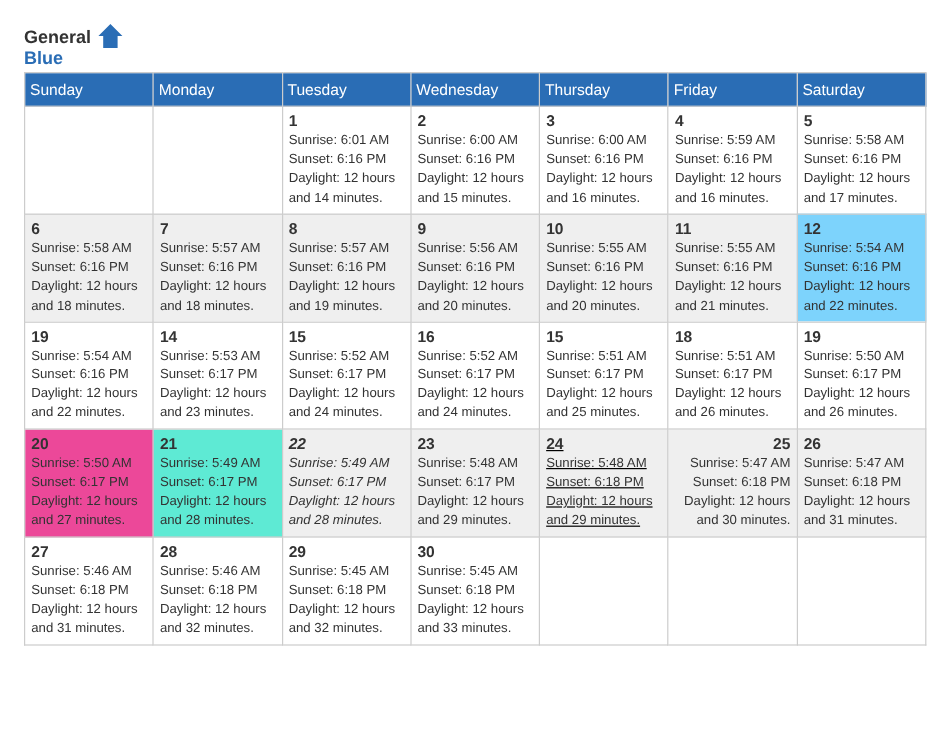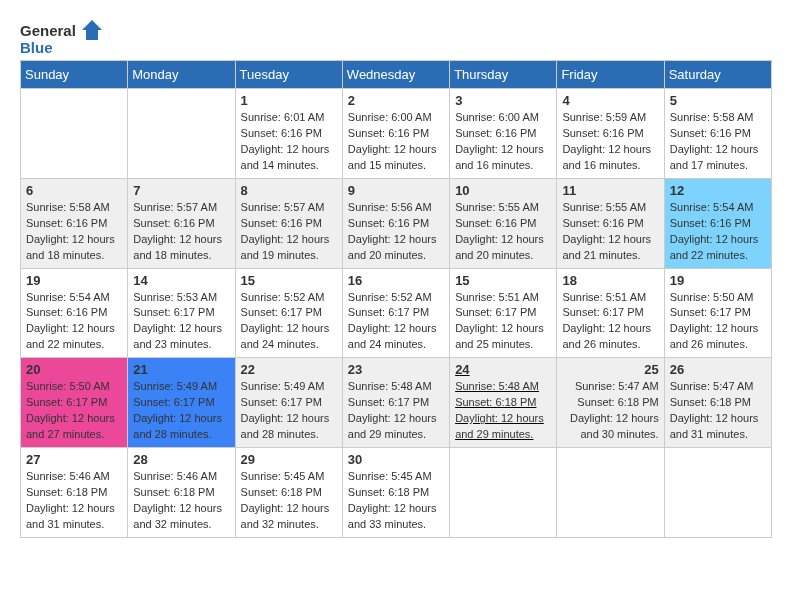--- a/index.html
+++ b/index.html
@@ -189,25 +189,25 @@
         <td>
           <span class="day-num">19</span>
           <div class="day-info">Sunrise: 5:50 AM<br>Sunset: 6:17 PM<br>Daylight: 12 hours and 26 minutes.</div>
         </td>
       </tr>
       <tr>
         <td style="background: #ec4899;">
           <span class="day-num">20</span>
           <div class="day-info">Sunrise: 5:50 AM<br>Sunset: 6:17 PM<br>Daylight: 12 hours and 27 minutes.</div>
         </td>
-        <td style="background: #3b82f6;">
+        <td style="background: #5eead4;">
           <span class="day-num">21</span>
           <div class="day-info">Sunrise: 5:49 AM<br>Sunset: 6:17 PM<br>Daylight: 12 hours and 28 minutes.</div>
         </td>
-        <td style="background: rgb(239, 239, 239);">
+        <td style="background: rgb(239, 239, 239); font-style: italic;">
           <span class="day-num">22</span>
           <div class="day-info">Sunrise: 5:49 AM<br>Sunset: 6:17 PM<br>Daylight: 12 hours and 28 minutes.</div>
         </td>
         <td style="background: rgb(239, 239, 239);">
           <span class="day-num">23</span>
           <div class="day-info">Sunrise: 5:48 AM<br>Sunset: 6:17 PM<br>Daylight: 12 hours and 29 minutes.</div>
         </td>
         <td style="background: rgb(239, 239, 239); text-decoration: underline;">
           <span class="day-num">24</span>
           <div class="day-info">Sunrise: 5:48 AM<br>Sunset: 6:18 PM<br>Daylight: 12 hours and 29 minutes.</div>

